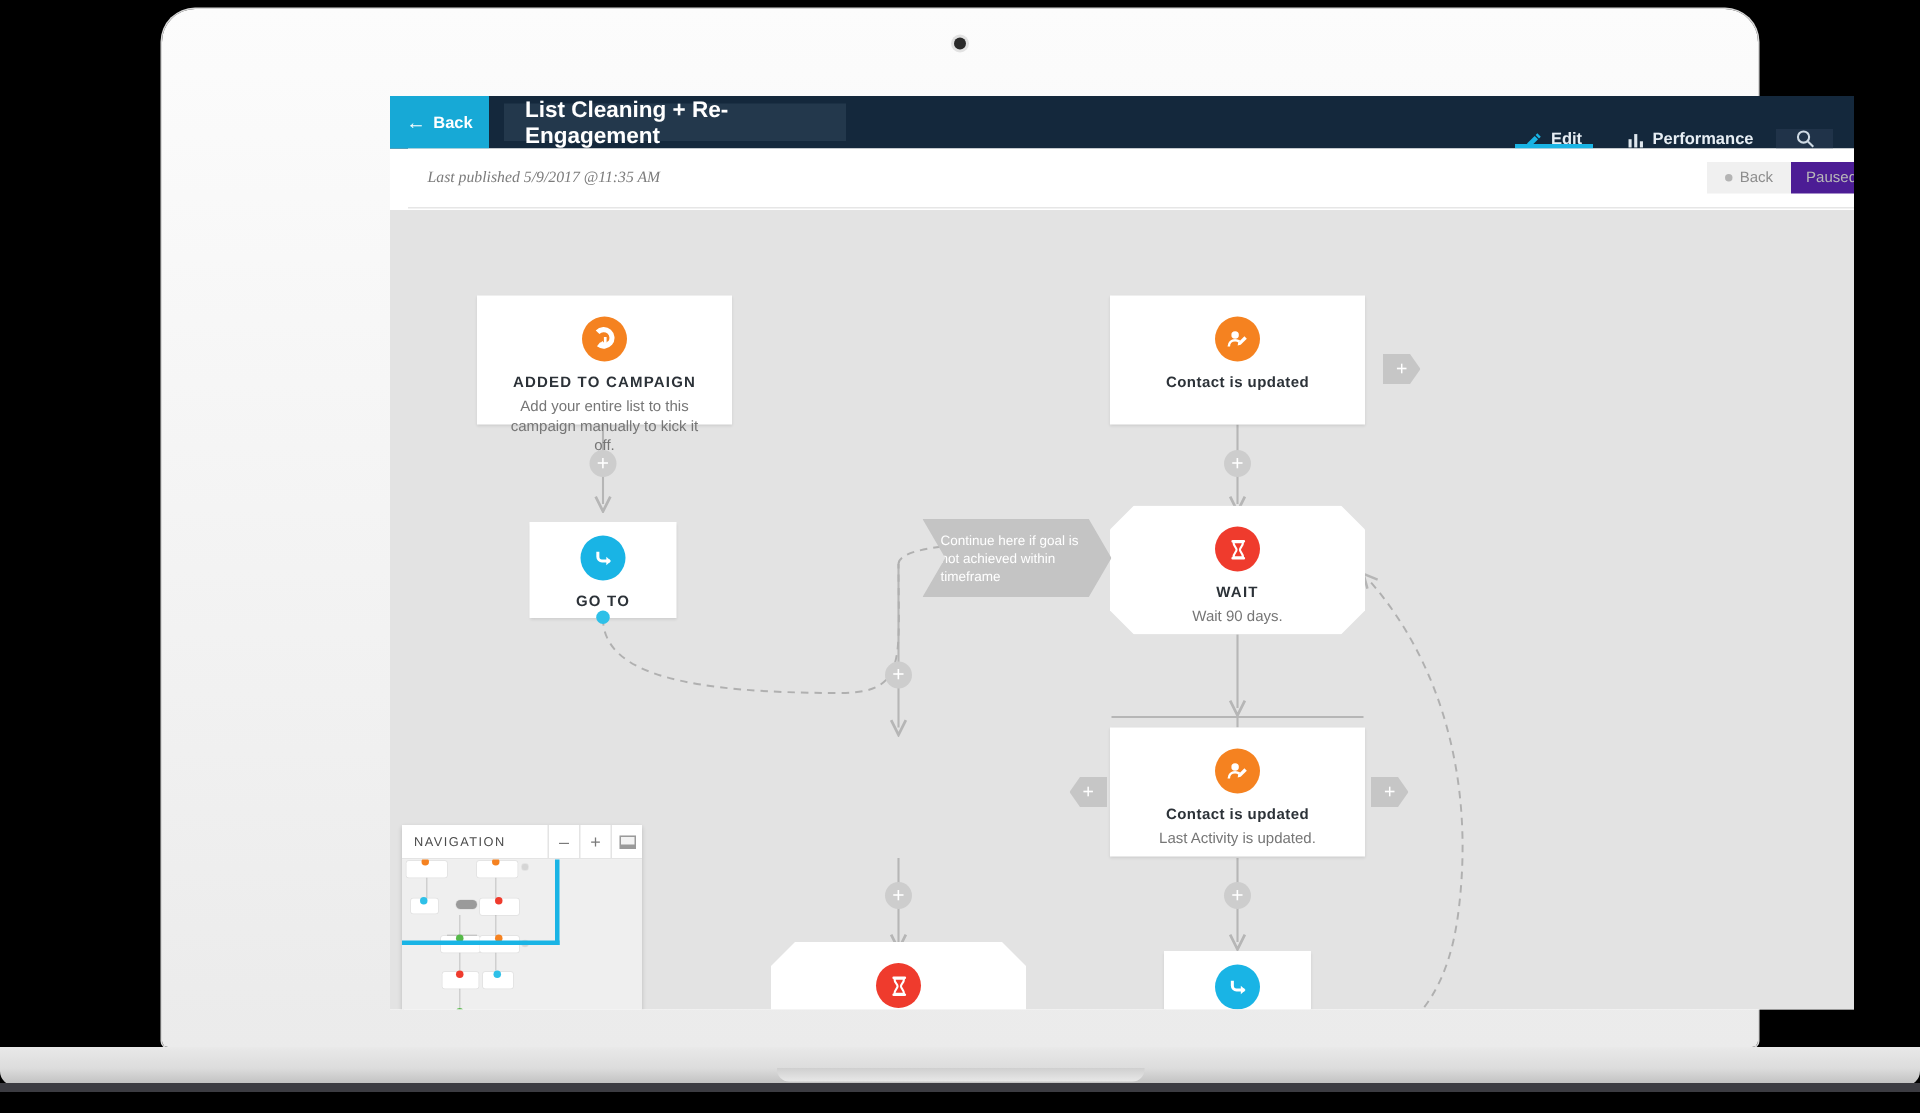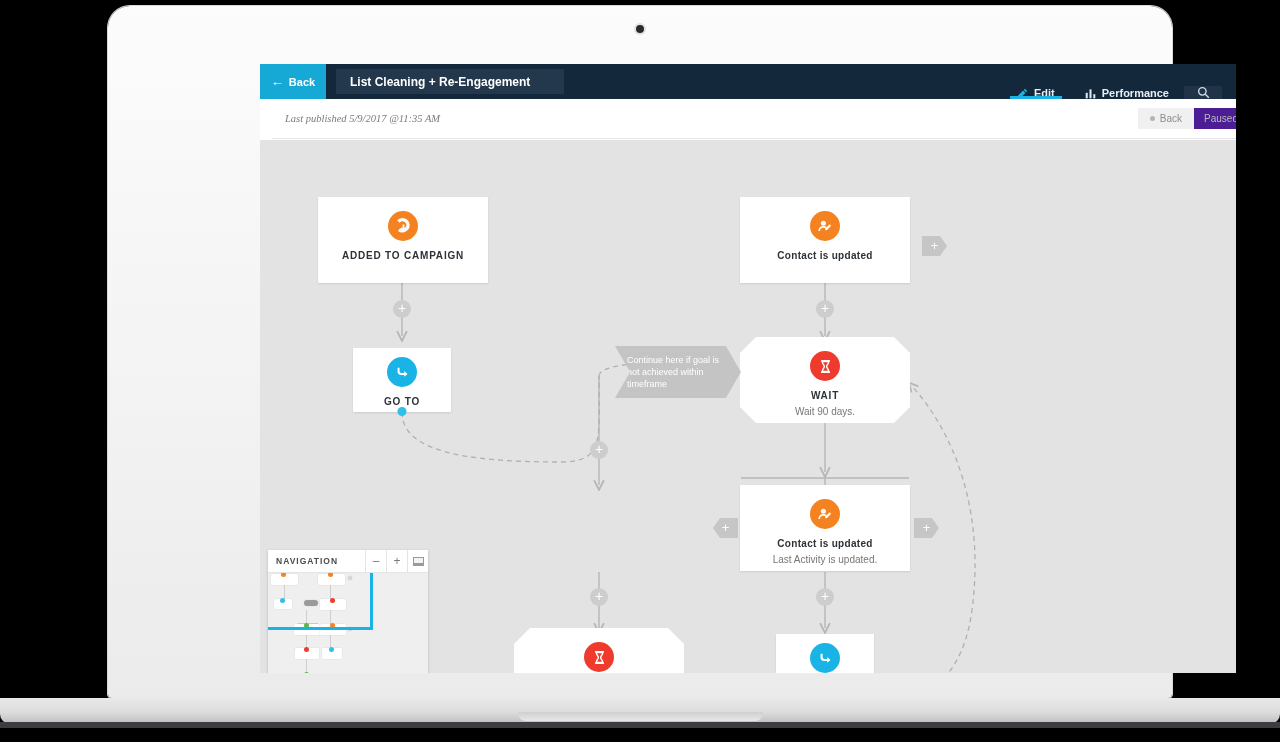--- a/index.html
+++ b/index.html
@@ -51,21 +51,21 @@
   #back-button {
     width: 66px; background: #17a9d6; color: #fff;
     display: flex; align-items: center; justify-content: center; gap: 5px;
     font-size: 11px; font-weight: bold; cursor: pointer;
   }
   #back-arrow-icon { font-size: 13px; line-height: 1; }
   #workflow-title-chip {
     margin: 5px 0 5px 10px; padding: 0 14px;
     background: #23384c; color: #fff;
     display: flex; align-items: center;
-    font-size: 12px; font-weight: bold; width: 228px;
+    font-size: 15px; font-weight: bold; width: 228px;
     cursor: text;
   }
   #header-actions {
     margin-left: auto; display: flex; align-items: flex-end; padding-right: 14px;
   }
   .header-tab {
     display: flex; align-items: center; gap: 6px; padding: 0 15px;
     color: #e7eef4; font-size: 11px; font-weight: bold; cursor: pointer;
     position: relative;
   }
@@ -167,21 +167,21 @@
     position: absolute; left: 8px; top: 410px;
     width: 160px; height: 181px; background: #fff;
     box-shadow: 0 1px 3px rgba(0,0,0,.18);
   }
   #nav-header {
     height: 23px; display: flex; align-items: stretch;
     border-bottom: 1px solid #e4e4e4;
   }
   #nav-title {
     flex: 1; display: flex; align-items: center; padding-left: 8px;
-    font-size: 8.5px; font-weight: bold; letter-spacing: 1px; color: #4b4b4b;
+    font-size: 8.5px; font-weight: normal; letter-spacing: 1px; color: #4b4b4b;
   }
   .nav-btn {
     width: 21px; border-left: 1px solid #e4e4e4;
     display: flex; align-items: center; justify-content: center;
     cursor: pointer; color: #7a7a7a; font-size: 12px;
   }
   #nav-restore-icon { width: 11px; height: 9px; border: 1px solid #9a9a9a;
     border-bottom-width: 3px; background: #f3f3f3; }
   #nav-map { position: absolute; left: 0; top: 23px; width: 160px; height: 158px;
     background: #efefef; overflow: hidden; cursor: grab; }
@@ -292,20 +292,21 @@
       </svg>
 
       <div class="node" style="left:58px; top:57px; width:170px; height:86px;">
         <div class="node-icon" style="background:#f58220;">
           <svg class="icon-svg" width="17" height="17" viewBox="0 0 16 16">
             <path d="M3.2 3.3a5.2 5.2 0 1 1 .6 7.6" fill="none" stroke="#fff" stroke-width="3.2"></path>
             <path d="M8 6.2v5.4M5.6 9.4L8 12l2.4-2.6" fill="none" stroke="#fff" stroke-width="1.7"></path>
           </svg>
         </div>
         <div class="node-title caps">ADDED TO CAMPAIGN</div>
+        <div class="node-desc">Add your entire list to this campaign manually to kick it off.</div>
       </div>
 
       <div class="node" style="left:480px; top:57px; width:170px; height:86px;">
         <div class="node-icon" style="background:#f58220;">
           <svg class="icon-svg" width="16" height="16" viewBox="0 0 16 16">
             <circle cx="6.4" cy="5.3" r="2.5" fill="#fff"></circle>
             <path d="M2.2 13c0-2.6 1.9-4.2 4.2-4.2 1.1 0 2.1.35 2.9.95" fill="none" stroke="#fff" stroke-width="1.7"></path>
             <path d="M12.6 6.2l1.6 1.6-4.1 4.1-2 .4.4-2z" fill="#fff"></path>
           </svg>
         </div>

